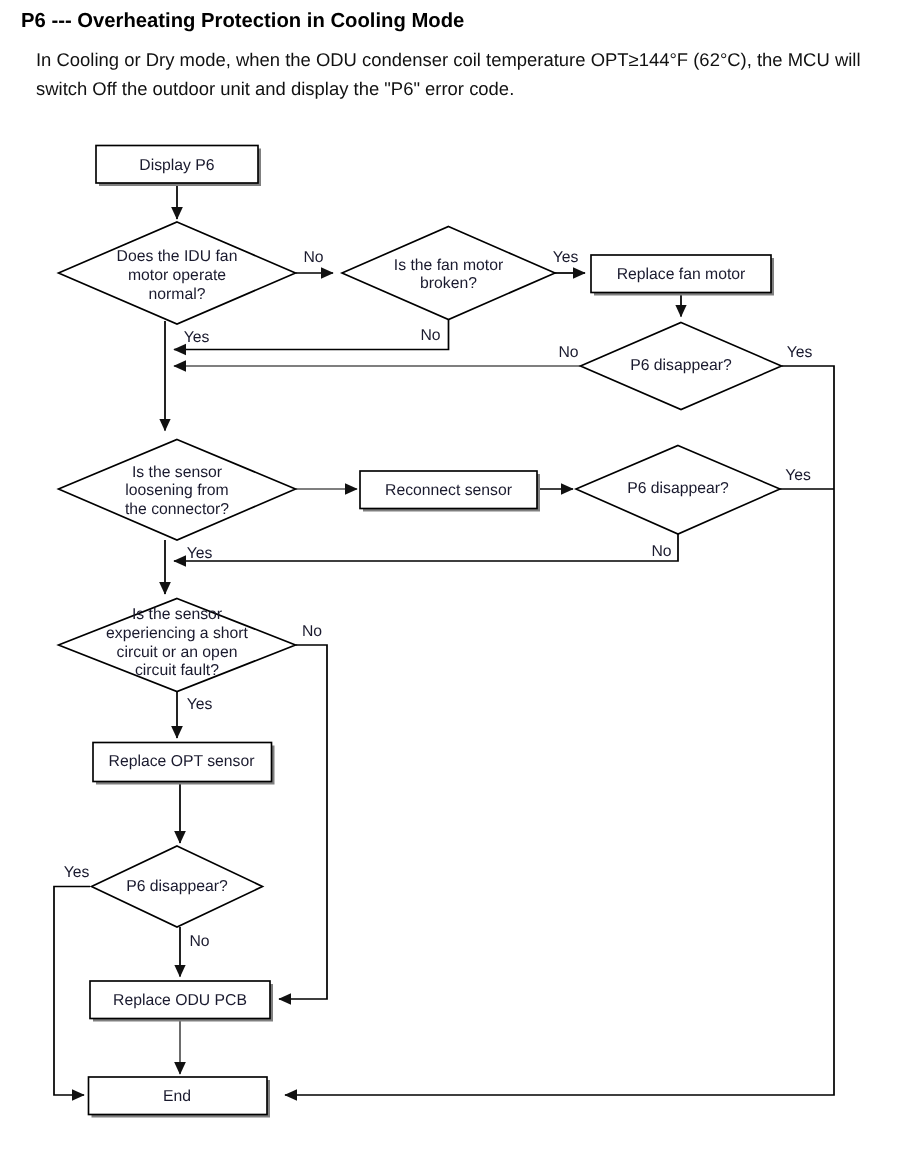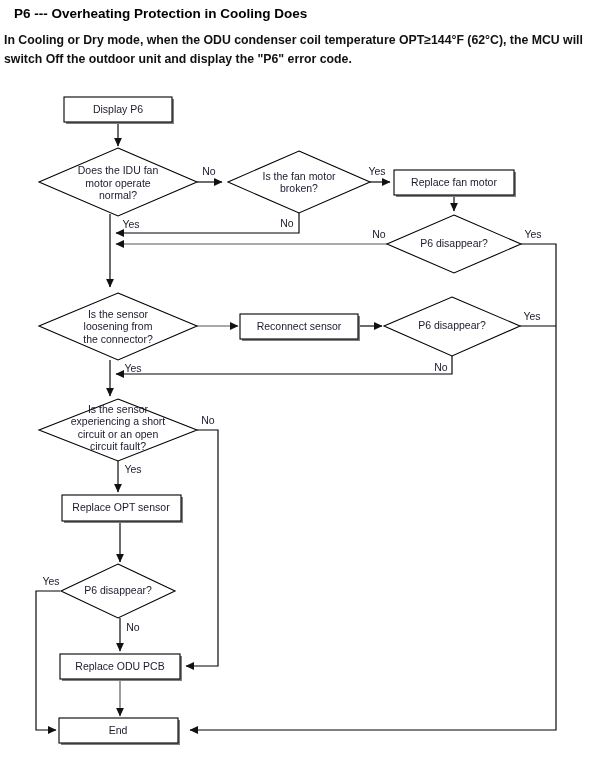--- a/index.html
+++ b/index.html
@@ -27,25 +27,25 @@
     top: 5px;
     width: 580px;
     font-size: 13.5px;
     font-weight: bold;
     letter-spacing: 0px;
     line-height: 18px;
     color: #000;
   }
   .doc-para {
     position: absolute;
-    left: 4px;
+    left: 24px;
     top: 31px;
     width: 583px;
     font-size: 12.3px;
-    font-weight: bold;
+    font-weight: normal;
     line-height: 19px;
     color: #111;
   }
   .flow-wrap {
     position: absolute;
     left: 0;
     top: 78px;
     width: 608px;
     height: 693px;
   }
@@ -90,21 +90,21 @@
     fill: #1a1a2e;
     text-anchor: middle;
     dominant-baseline: middle;
   }
 </style>
 </head>
 <body>
 
 <div id="page">
 
-  <div class="doc-title">P6 --- Overheating Protection in Cooling Does</div>
+  <div class="doc-title">P6 --- Overheating Protection in Cooling Mode</div>
 
   <div class="doc-para">In Cooling or Dry mode, when the ODU condenser coil temperature OPT≥144°F (62°C), the MCU will switch Off the outdoor unit and display the "P6" error code.</div>
 
   <div class="flow-wrap">
     <svg class="flow" viewBox="0 0 608 693">
       <defs>
         <marker id="ah" markerWidth="9" markerHeight="9" refX="8" refY="4.5" orient="auto" markerUnits="userSpaceOnUse">
           <path d="M0,0.6 L8.5,4.5 L0,8.4 z" fill="#111111"></path>
         </marker>
         <marker id="ah2" markerWidth="9" markerHeight="9" refX="8" refY="4.5" orient="auto" markerUnits="userSpaceOnUse">

